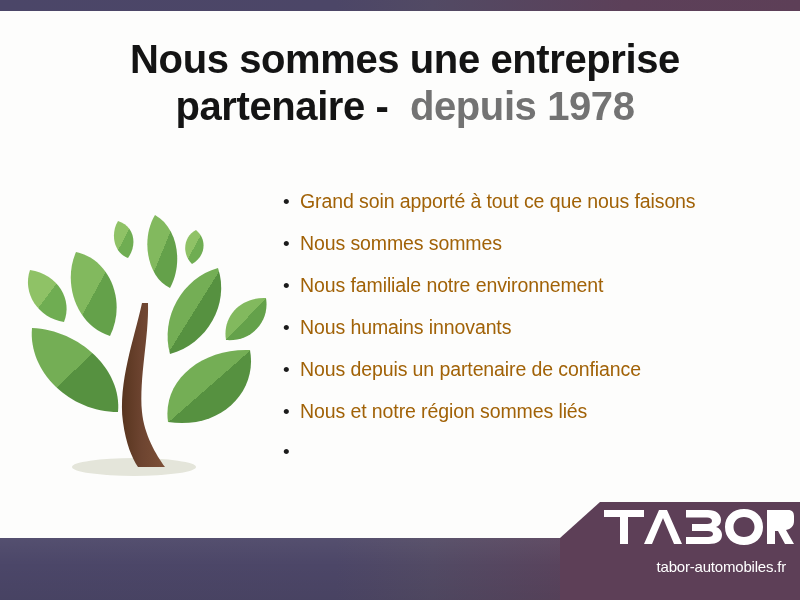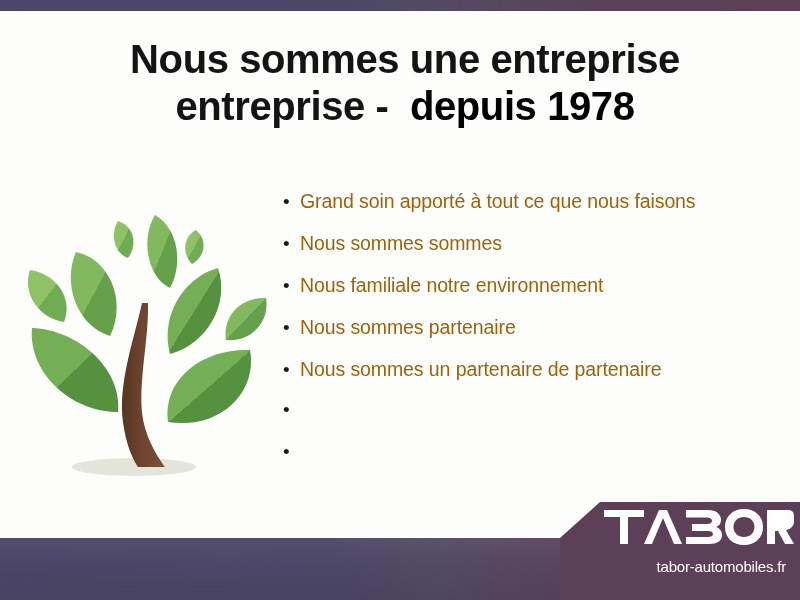--- a/index.html
+++ b/index.html
@@ -53,21 +53,21 @@
     line-height: 1.18;
   }
   .title-line {
     font-size: 40px;
     font-weight: bold;
     letter-spacing: -0.4px;
     color: #141414;
     white-space: nowrap;
   }
   .title-accent {
-    color: #000000;
+    color: #737373;
   }
   .title-dash {
     color: #141414;
   }
 
   
   #tree {
     position: absolute;
     left: 22px;
     top: 172px;
@@ -133,21 +133,21 @@
 </head>
 <body>
 
 <div id="slide">
 
   <div id="band-top" class="band"></div>
 
   <div id="title-block">
     <div class="title-line">Nous sommes une entreprise</div>
     <div class="title-line">
-      <span>entreprise</span><span class="title-dash">&nbsp;-&nbsp;&nbsp;</span><span class="title-accent">depuis 1978</span>
+      <span>partenaire</span><span class="title-dash">&nbsp;-&nbsp;&nbsp;</span><span class="title-accent">depuis 1978</span>
     </div>
   </div>
 
   <div id="tree">
     <svg viewBox="0 0 252 320" width="252" height="320">
       <defs>
         <linearGradient id="lf1" x1="0" y1="0" x2="1" y2="1">
           <stop offset="0%" stop-color="#8fc266"></stop>
             <stop offset="50%" stop-color="#8fc266"></stop>
           <stop offset="50%" stop-color="#6fad52"></stop>
@@ -206,28 +206,29 @@
     <div class="bullet-row">
       <span class="bullet-dot">•</span>
       <span class="bullet-text">Nous sommes sommes</span>
     </div>
     <div class="bullet-row">
       <span class="bullet-dot">•</span>
       <span class="bullet-text">Nous familiale notre environnement</span>
     </div>
     <div class="bullet-row">
       <span class="bullet-dot">•</span>
-      <span class="bullet-text">Nous sommes partenaire</span>
-    </div>
-    <div class="bullet-row">
-      <span class="bullet-dot">•</span>
-      <span class="bullet-text">Nous sommes un partenaire de partenaire</span>
-    </div>
-    <div class="bullet-row">
-      <span class="bullet-dot">•</span>
+      <span class="bullet-text">Nous humains innovants</span>
+    </div>
+    <div class="bullet-row">
+      <span class="bullet-dot">•</span>
+      <span class="bullet-text">Nous depuis un partenaire de confiance</span>
+    </div>
+    <div class="bullet-row">
+      <span class="bullet-dot">•</span>
+      <span class="bullet-text">Nous et notre région sommes liés</span>
     </div>
     <div class="bullet-row">
       <span class="bullet-dot">•</span>
     </div>
   </div>
 
   <div id="band-bottom" class="band"></div>
   <div id="band-bottom-sheen"></div>
 
   <div id="logo-plate"></div>

